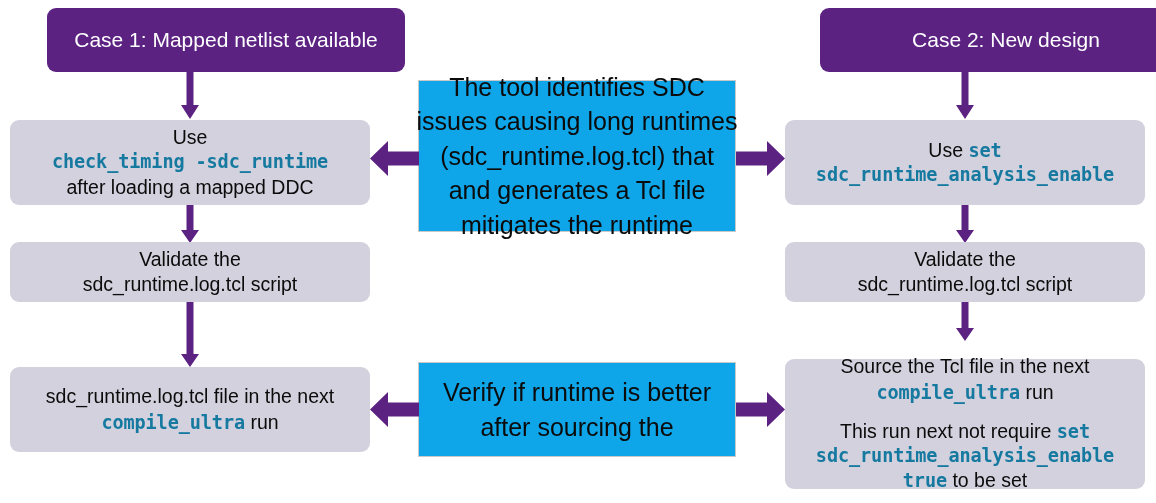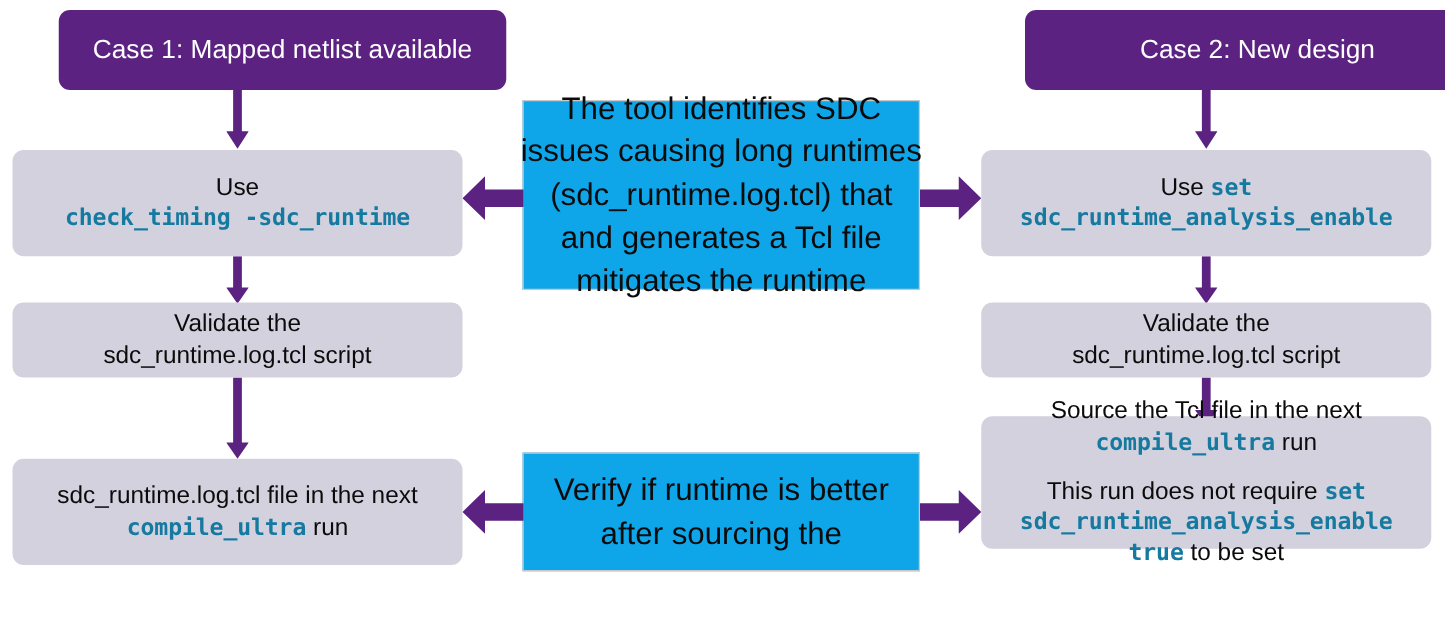--- a/index.html
+++ b/index.html
@@ -83,20 +83,21 @@
 
   <div class="arrow" style="left:181px; top:72px;">
     <svg width="18" height="48" viewBox="0 0 18 48">
       <path d="M5.5,0 L12.5,0 L12.5,33 L18,33 L9,47 L0,33 L5.5,33 Z" fill="#5B2282"></path>
     </svg>
   </div>
 
   <div class="box box-step" style="left:10px; top:120px; width:360px; height:85px;">
     <span class="line">Use</span>
     <span class="line code">check_timing -sdc_runtime</span>
+    <span class="line">after loading a mapped DDC</span>
   </div>
 
   <div class="arrow" style="left:181px; top:205px;">
     <svg width="18" height="39" viewBox="0 0 18 39">
       <path d="M5.5,0 L12.5,0 L12.5,25 L18,25 L9,38 L0,25 L5.5,25 Z" fill="#5B2282"></path>
     </svg>
   </div>
 
   <div class="box box-step" style="left:10px; top:242px; width:360px; height:60px;">
     <span class="line">Validate the</span>
@@ -176,25 +177,25 @@
     <span class="line">Validate the</span>
     <span class="line">sdc_runtime.log.tcl script</span>
   </div>
 
   <div class="arrow" style="left:956px; top:302px;">
     <svg width="18" height="40" viewBox="0 0 18 40">
       <path d="M5.5,0 L12.5,0 L12.5,26 L18,26 L9,39 L0,26 L5.5,26 Z" fill="#5B2282"></path>
     </svg>
   </div>
 
-  <div class="box box-step" style="left:785px; top:333px; width:360px; height:106px;">
+  <div class="box box-step" style="left:785px; top:359px; width:360px; height:130px;">
     <div class="para">
       <span class="line">Source the Tcl file in the next</span>
       <span class="line"><span class="code">compile_ultra</span><span> run</span></span>
     </div>
     <div class="para">
-      <span class="line"><span>This run does not require </span><span class="code">set</span></span>
+      <span class="line"><span>This run next not require </span><span class="code">set</span></span>
       <span class="line code">sdc_runtime_analysis_enable</span>
       <span class="line"><span class="code">true</span><span> to be set</span></span>
     </div>
   </div>
 
 </div>
 
 </body></html>

